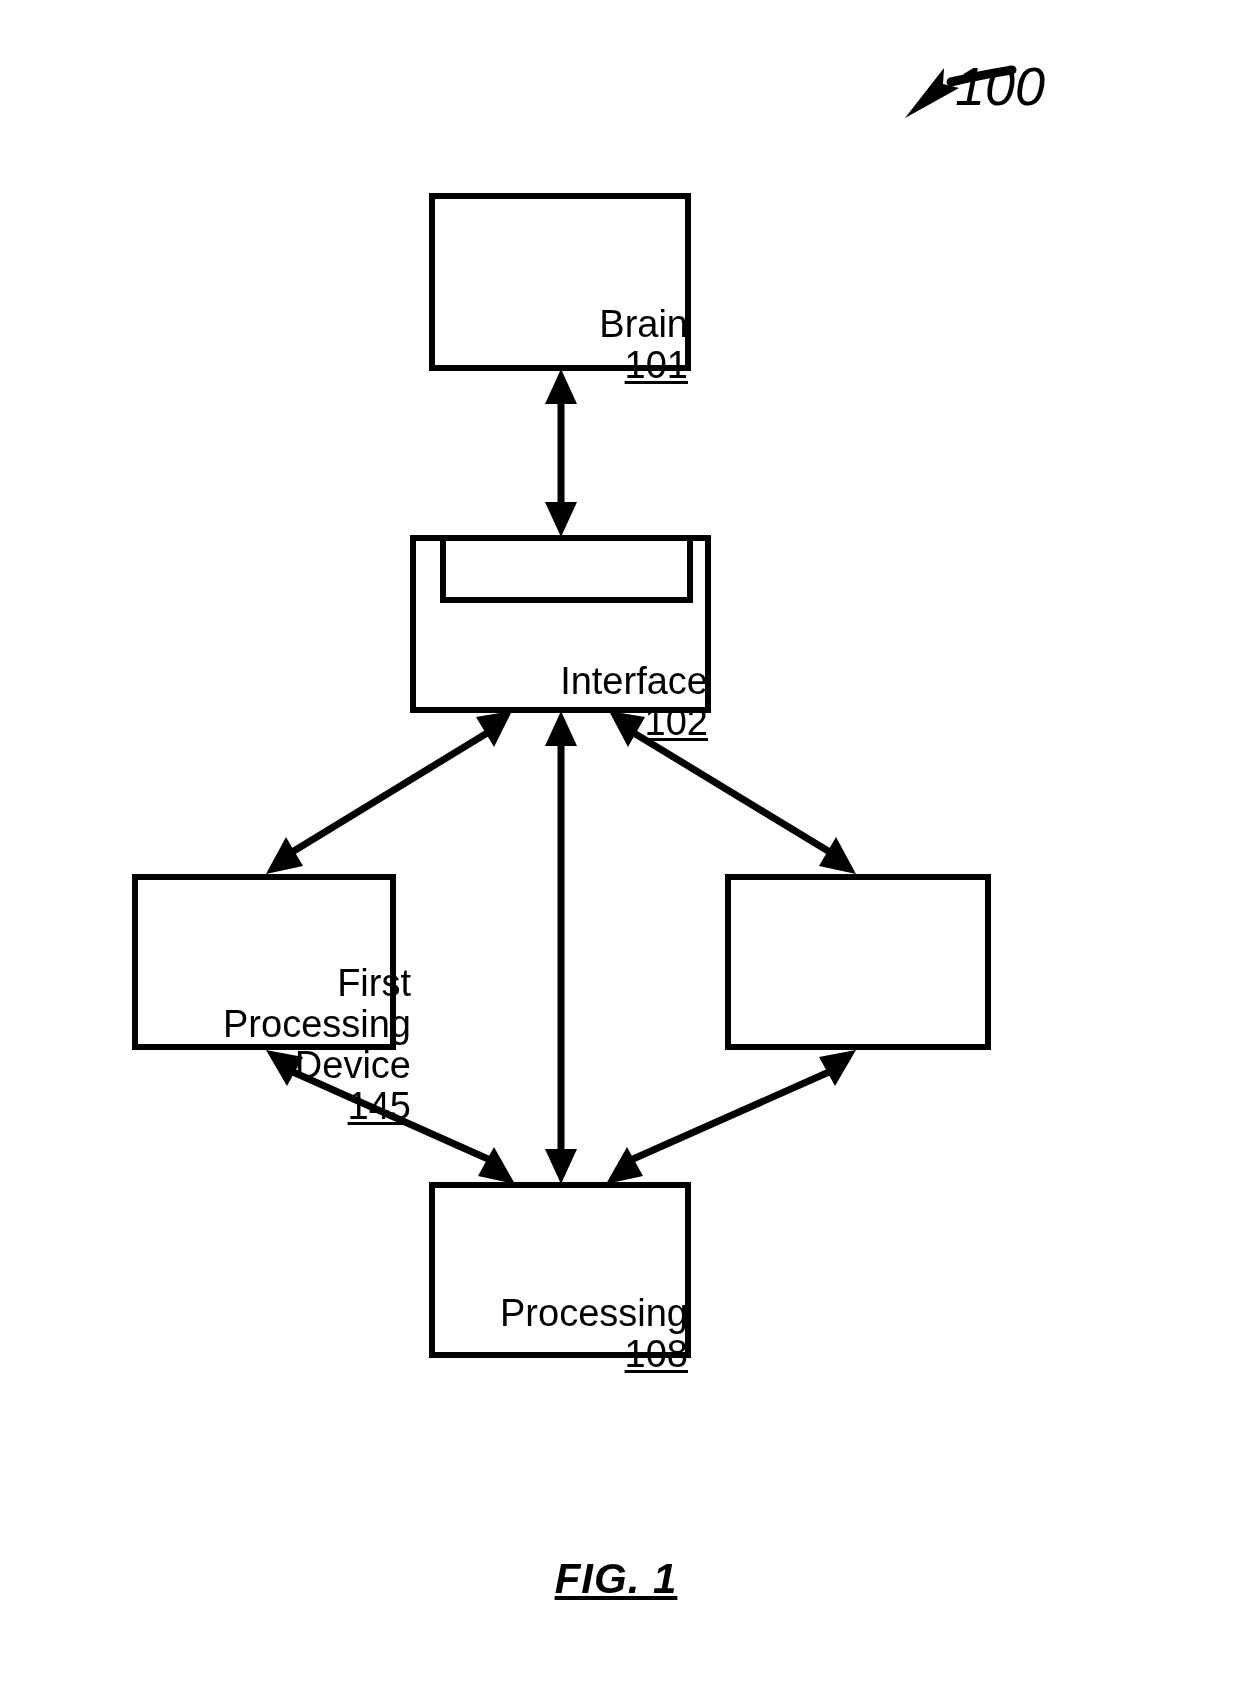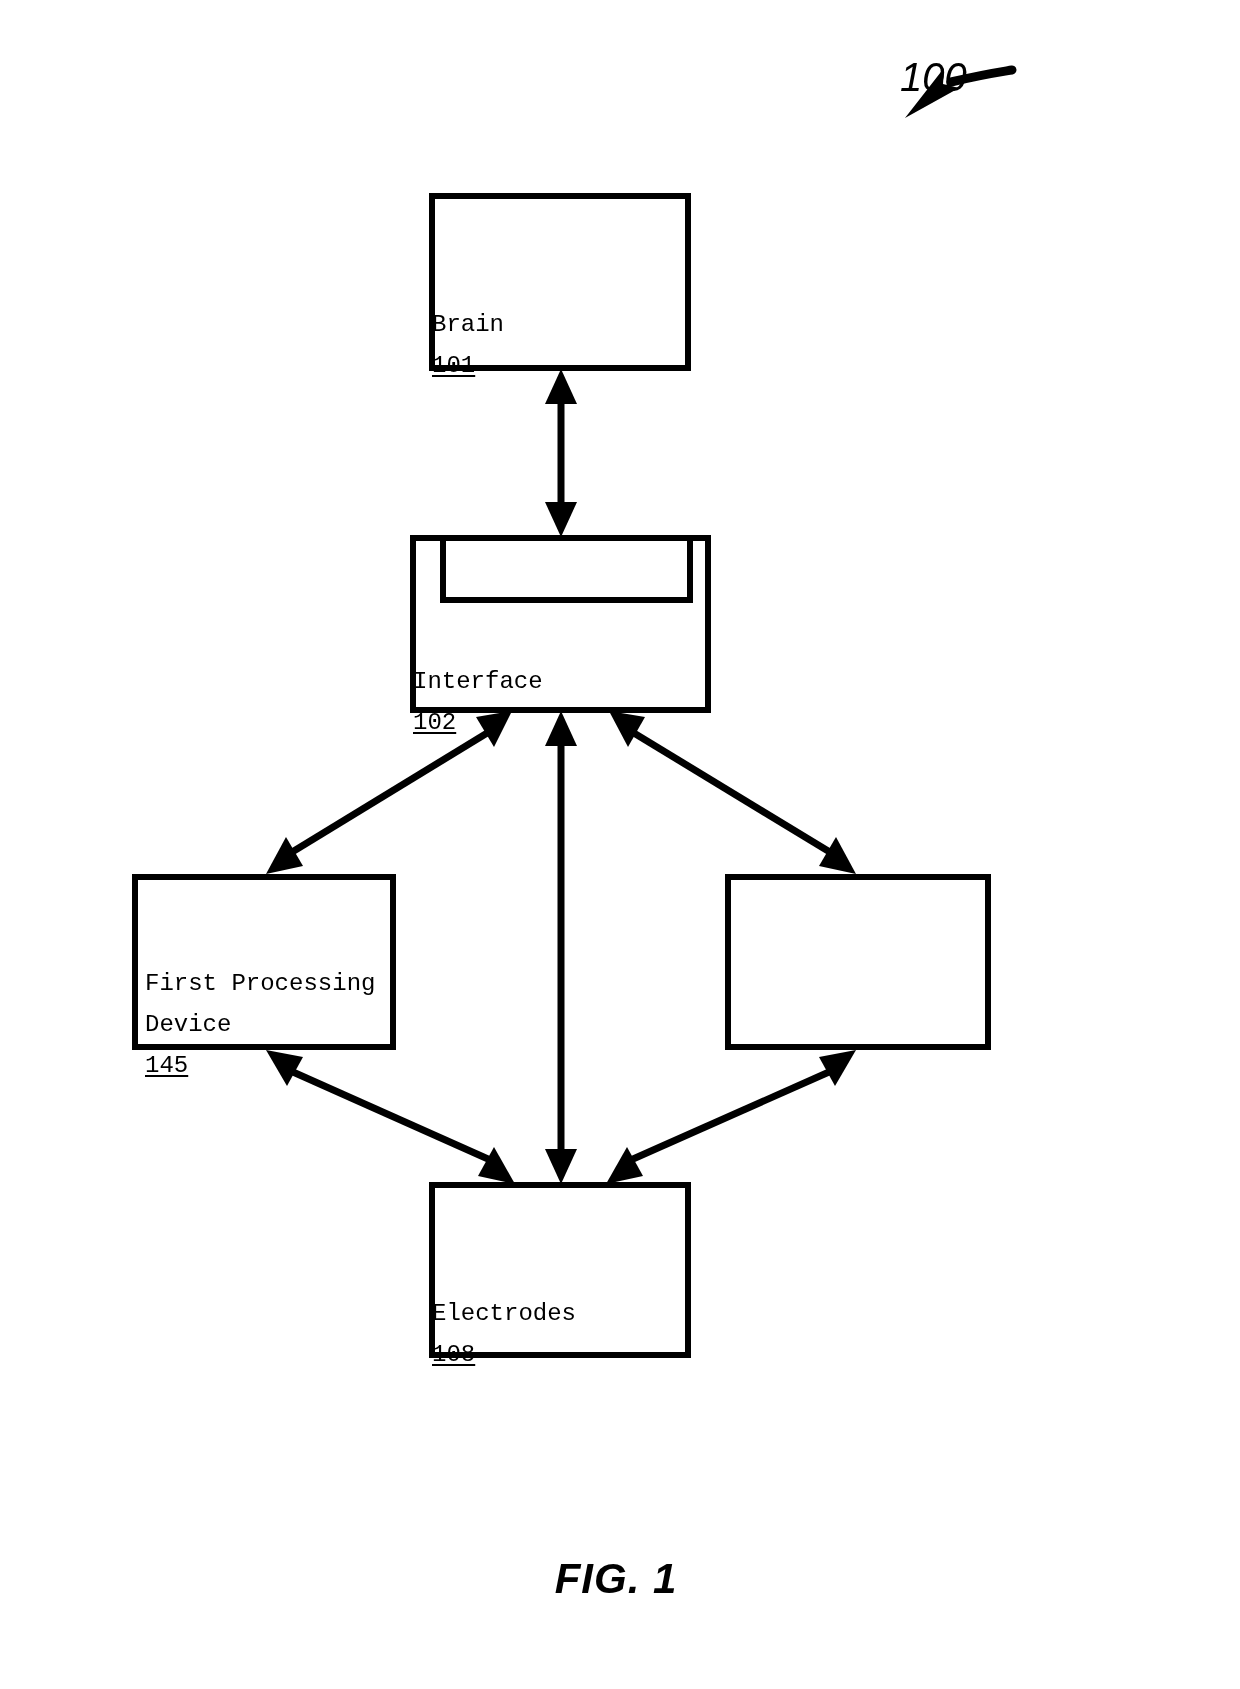--- a/index.html
+++ b/index.html
@@ -20,23 +20,23 @@
   }
   #diagram-svg {
     position: absolute;
     left: 0;
     top: 0;
     width: 1240px;
     height: 1689px;
   }
   .box-label {
     position: absolute;
-    text-align: left;
-    font-family: Liberation Mono, monospace;
-    font-size: 24px;
+    text-align: right;
+    font-family: Liberation Sans, sans-serif;
+    font-size: 38px;
     line-height: 41px;
     color: #000000;
     white-space: pre-line;
     pointer-events: none;
   }
   .ref-num {
     text-decoration: underline;
     text-underline-offset: 3px;
   }
   #fig-caption {
@@ -44,28 +44,29 @@
     left: 0;
     top: 1555px;
     width: 1232px;
     text-align: center;
     font-family: "Liberation Sans", sans-serif;
     font-style: italic;
     font-weight: bold;
     font-size: 42px;
     letter-spacing: 1px;
     color: #000000;
+    text-decoration: underline;
   }
   #lead-label-100 {
     position: absolute;
-    left: 900px;
+    left: 955px;
     top: 55px;
     font-family: "Liberation Sans", sans-serif;
     font-style: italic;
-    font-size: 40px;
+    font-size: 54px;
     font-weight: normal;
     color: #000000;
   }
 </style>
 </head>
 <body>
 
 <div id="figure-root">
 
   <svg id="diagram-svg" viewBox="0 0 1240 1689" xmlns="http://www.w3.org/2000/svg">
@@ -136,21 +137,21 @@
   </div>
 
   <div class="box-label" style="left:145px; top:922px; width:266px;">
     <span>First Processing
 Device</span>
     <span class="ref-num">145</span>
   </div>
 
 
   <div class="box-label" style="left:432px; top:1252px; width:256px;">
-    <span>Electrodes</span>
+    <span>Processing</span>
     <span class="ref-num">108</span>
   </div>
 
   <div id="lead-label-100">100</div>
 
   <div id="fig-caption">FIG. 1</div>
 
 </div>
 
 </body></html>

